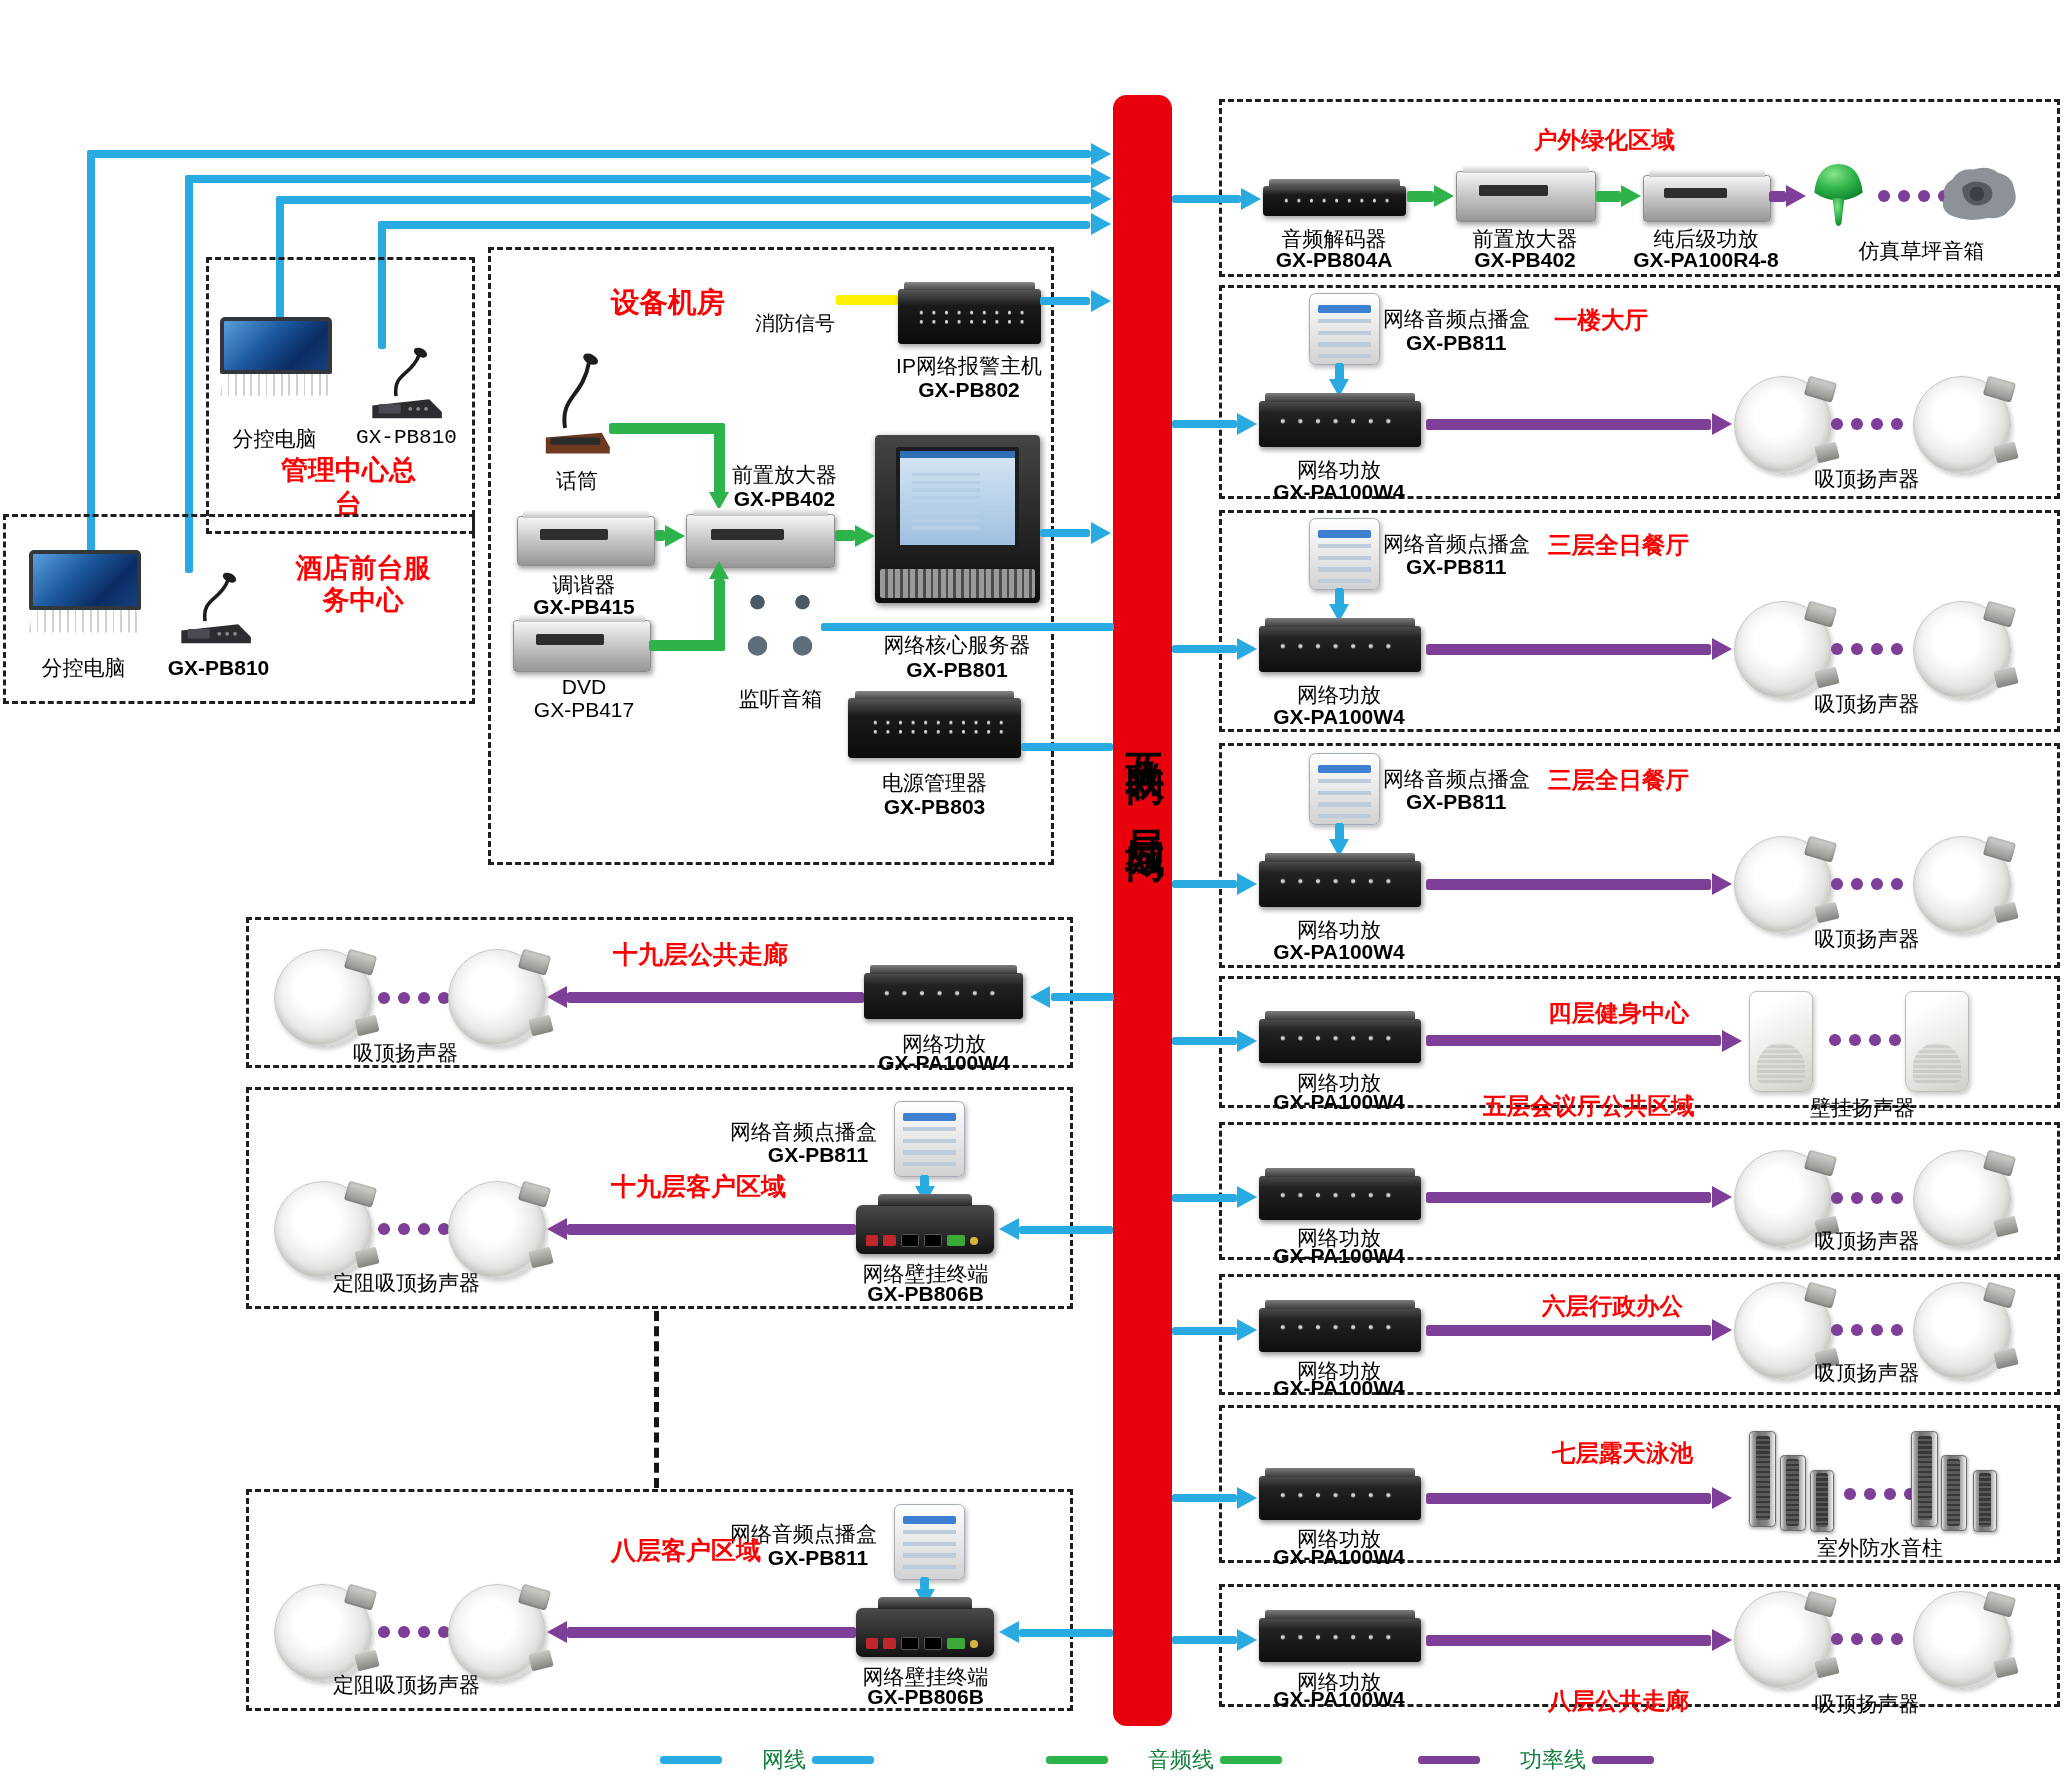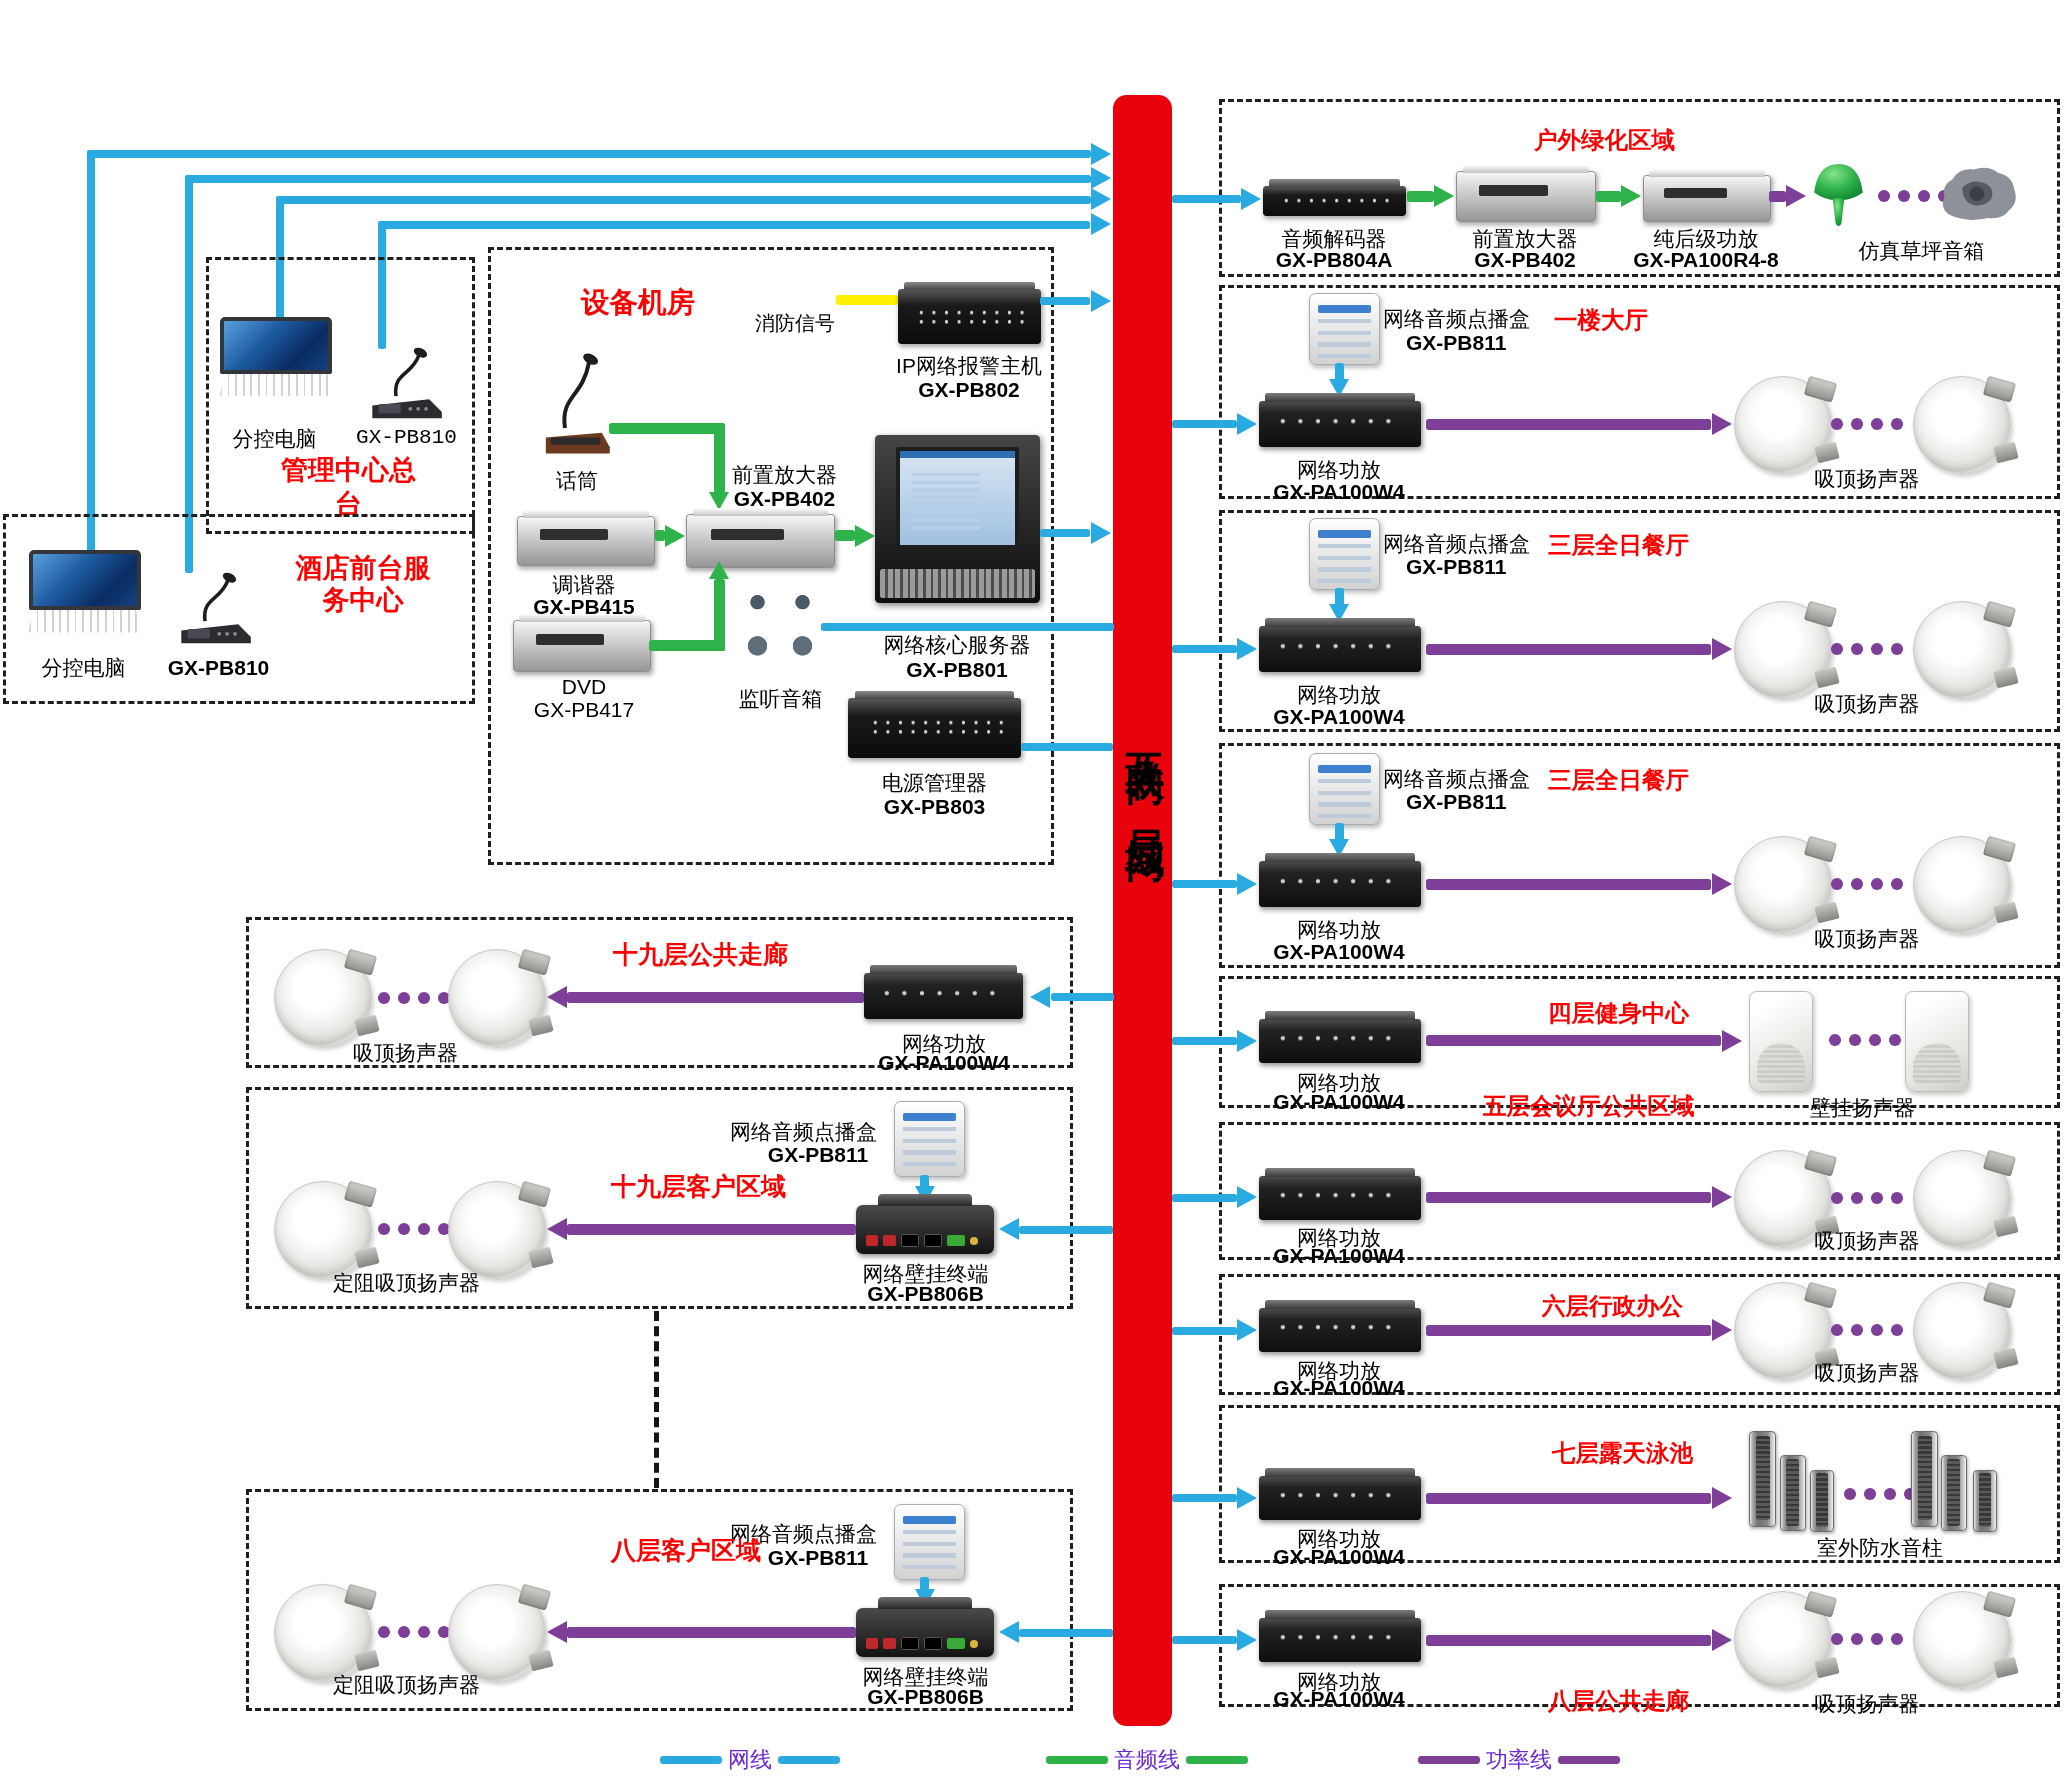--- a/index.html
+++ b/index.html
@@ -94,21 +94,21 @@
   .server .scr::before{content:"";position:absolute;left:0;right:0;top:0;height:7.6px;background:#2f6fb4;}
   .server .scr::after{content:"";position:absolute;left:10%;right:30%;top:24%;bottom:12%;
     background:repeating-linear-gradient(#b6cfe6 0 3.4px,transparent 3.4px 7.6px);}
   .server .kbd{position:absolute;left:3%;right:3%;bottom:3%;height:17%;border-radius:2.5px;
     background:linear-gradient(#7c7c7c,#2f2f2f);background-image:repeating-linear-gradient(90deg,#9a9a9a 0 5px,#4c4c4c 5px 7.6px);}
 
   .micsvg{position:absolute;}
   .dash-v{position:absolute;width:0;border-left:5px dashed #141414;}
   .leg{position:absolute;display:flex;align-items:center;gap:5.9px;}
   .leg .ll{width:62px;height:7.6px;border-radius:3.4px;display:block;}
-  .leg .lt{font-size:22px;color:#6d28d9;}
+  .leg .lt{font-size:22px;color:#15803d;margin-left:34px;}
 </style>
 </head>
 <body>
 
 <div id="canvas">
 
 
   <div class="bar" style="left:1113px;top:95px;width:59px;height:1631px;">
     <div class="bartxt" style="top:627px;">互联网/局域网</div>
   </div>
@@ -156,21 +156,21 @@
     <path d="M8 78 L80 70 L96 86 L96 94 L8 94 Z" fill="#2c2c30"></path>
     <rect x="16" y="76" width="28" height="12" rx="2" fill="#4a4a52"></rect>
     <circle cx="56" cy="82" r="2.4" fill="#8a8a93"></circle>
       <circle cx="66" cy="82" r="2.4" fill="#8a8a93"></circle>
       <circle cx="76" cy="82" r="2.4" fill="#8a8a93"></circle>
   </svg>
   <div class="ml" style="left:164px;top:656px;width:109px;">GX-PB810</div>
   <div class="zl wrap" style="left:294px;top:552px;width:138px;line-height:32px;">酒店前台服务中心</div>
 
   <div class="z" style="left:488px;top:247px;width:566px;height:618px;"></div>
-  <div class="zl big" style="left:581px;top:284px;font-size:28.5px;text-align:center;">设备机房</div>
+  <div class="zl big" style="left:611px;top:284px;font-size:28.5px;text-align:center;">设备机房</div>
 
   <div class="dl" style="left:755px;top:310px;font-size:20px;">消防信号</div>
   <div class="ln fire" style="left:836px;top:295px;width:62px;height:10px;"></div>
   <div class="rack" style="left:898px;top:289px;width:143px;height:55px;"></div>
   <div class="dl" style="left:885px;top:352px;width:168px;">IP网络报警主机</div>
   <div class="ml" style="left:885px;top:378px;width:168px;">GX-PB802</div>
   <div class="ln net" style="left:1040px;top:297px;width:50px;height:7.6px;"></div>
   <div class="tr tre anet" style="left:1091px;top:290px;"></div>
 
   <svg class="micsvg" viewBox="0 0 90 140" style="left:541px;top:346px;width:72px;height:116px;">

